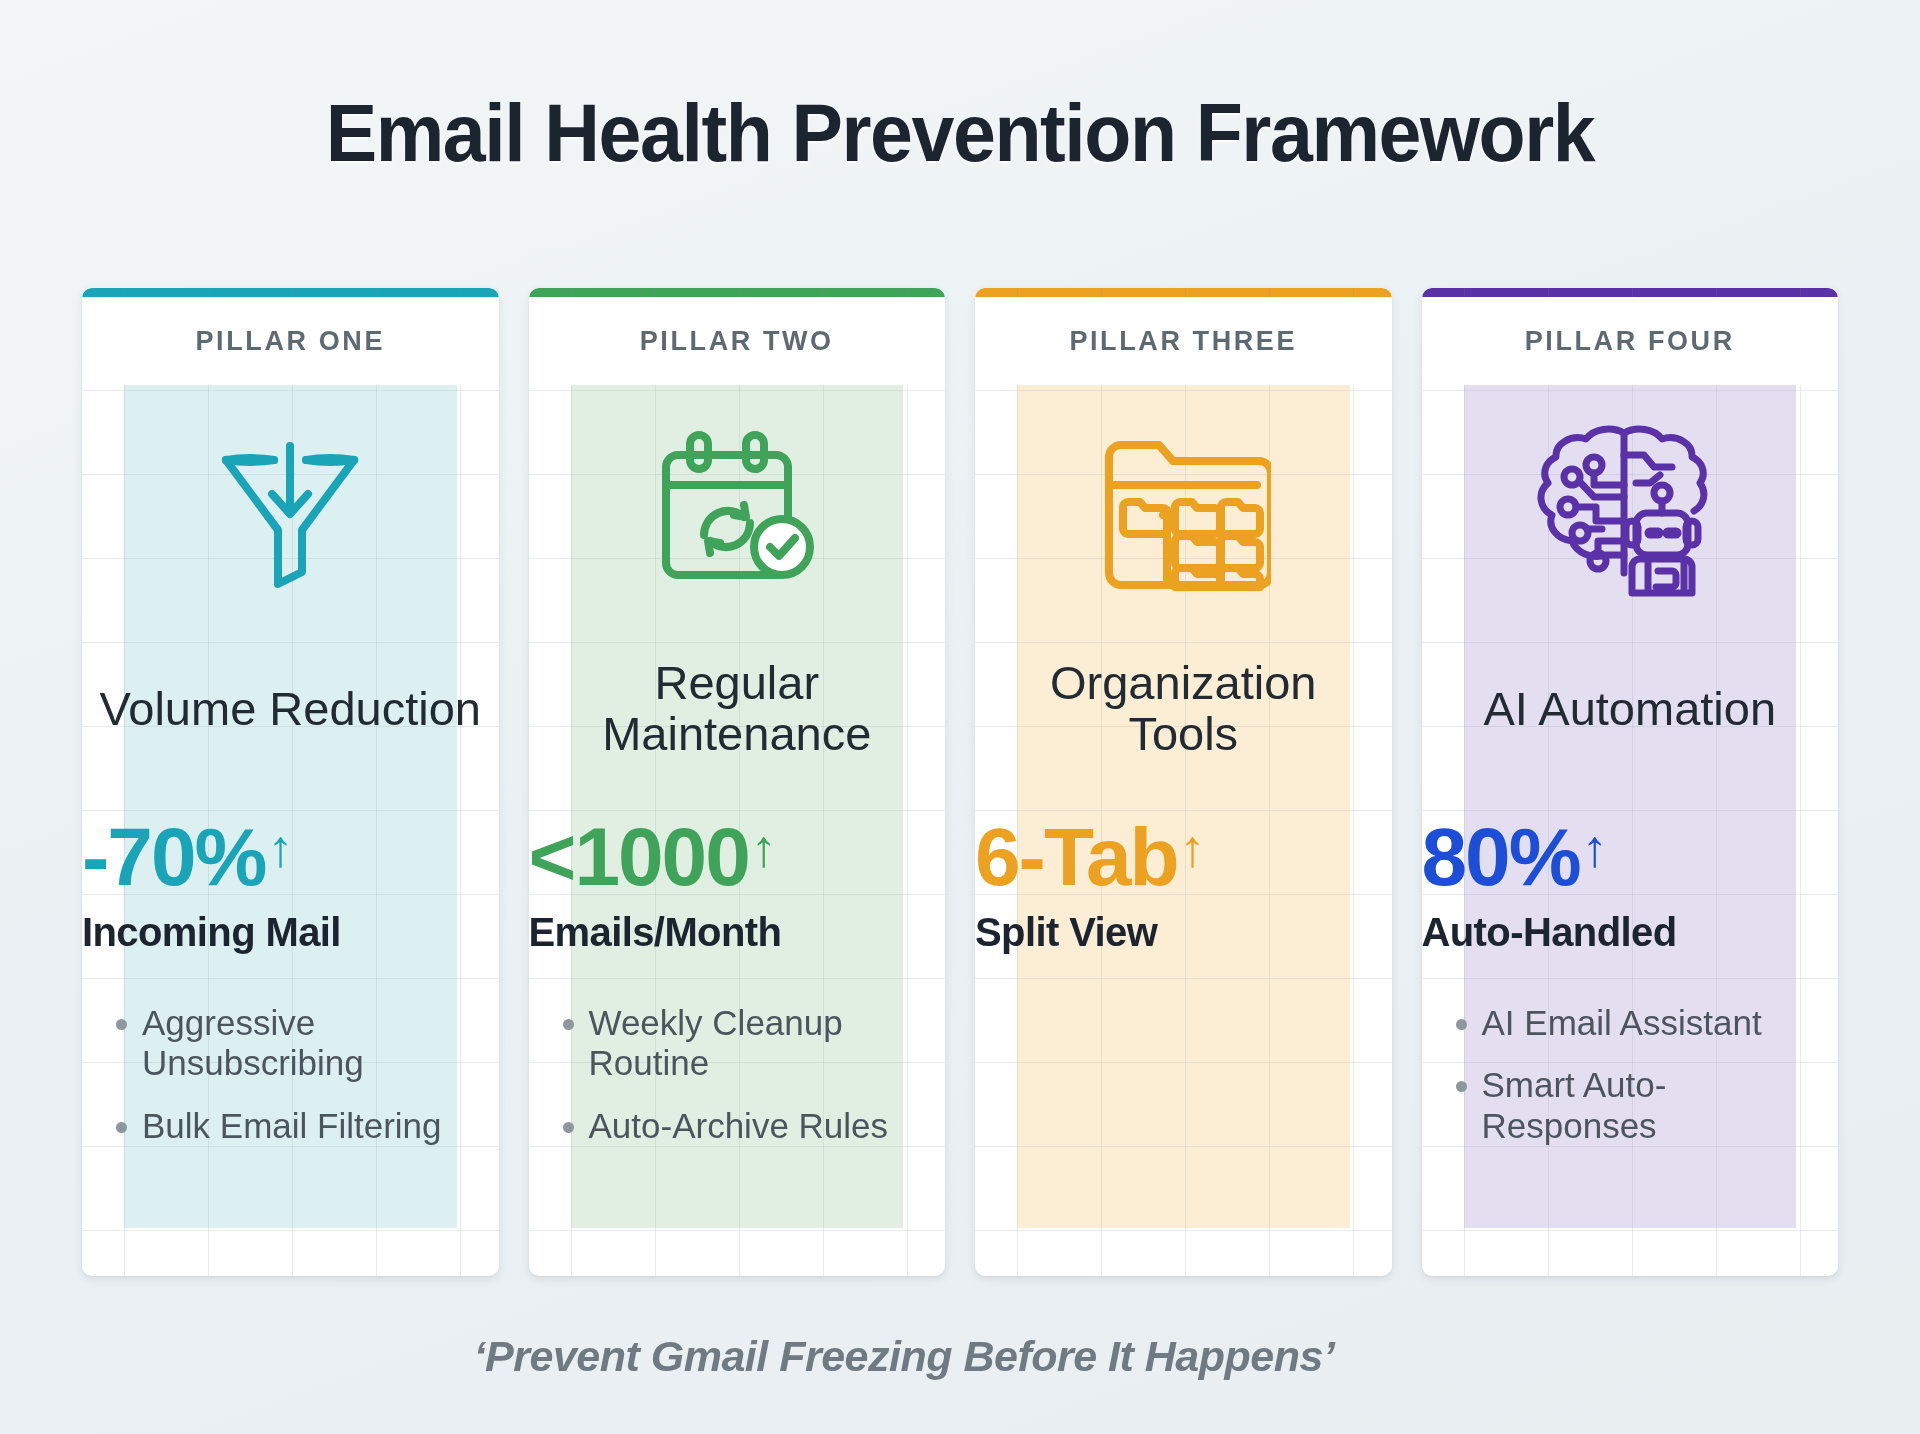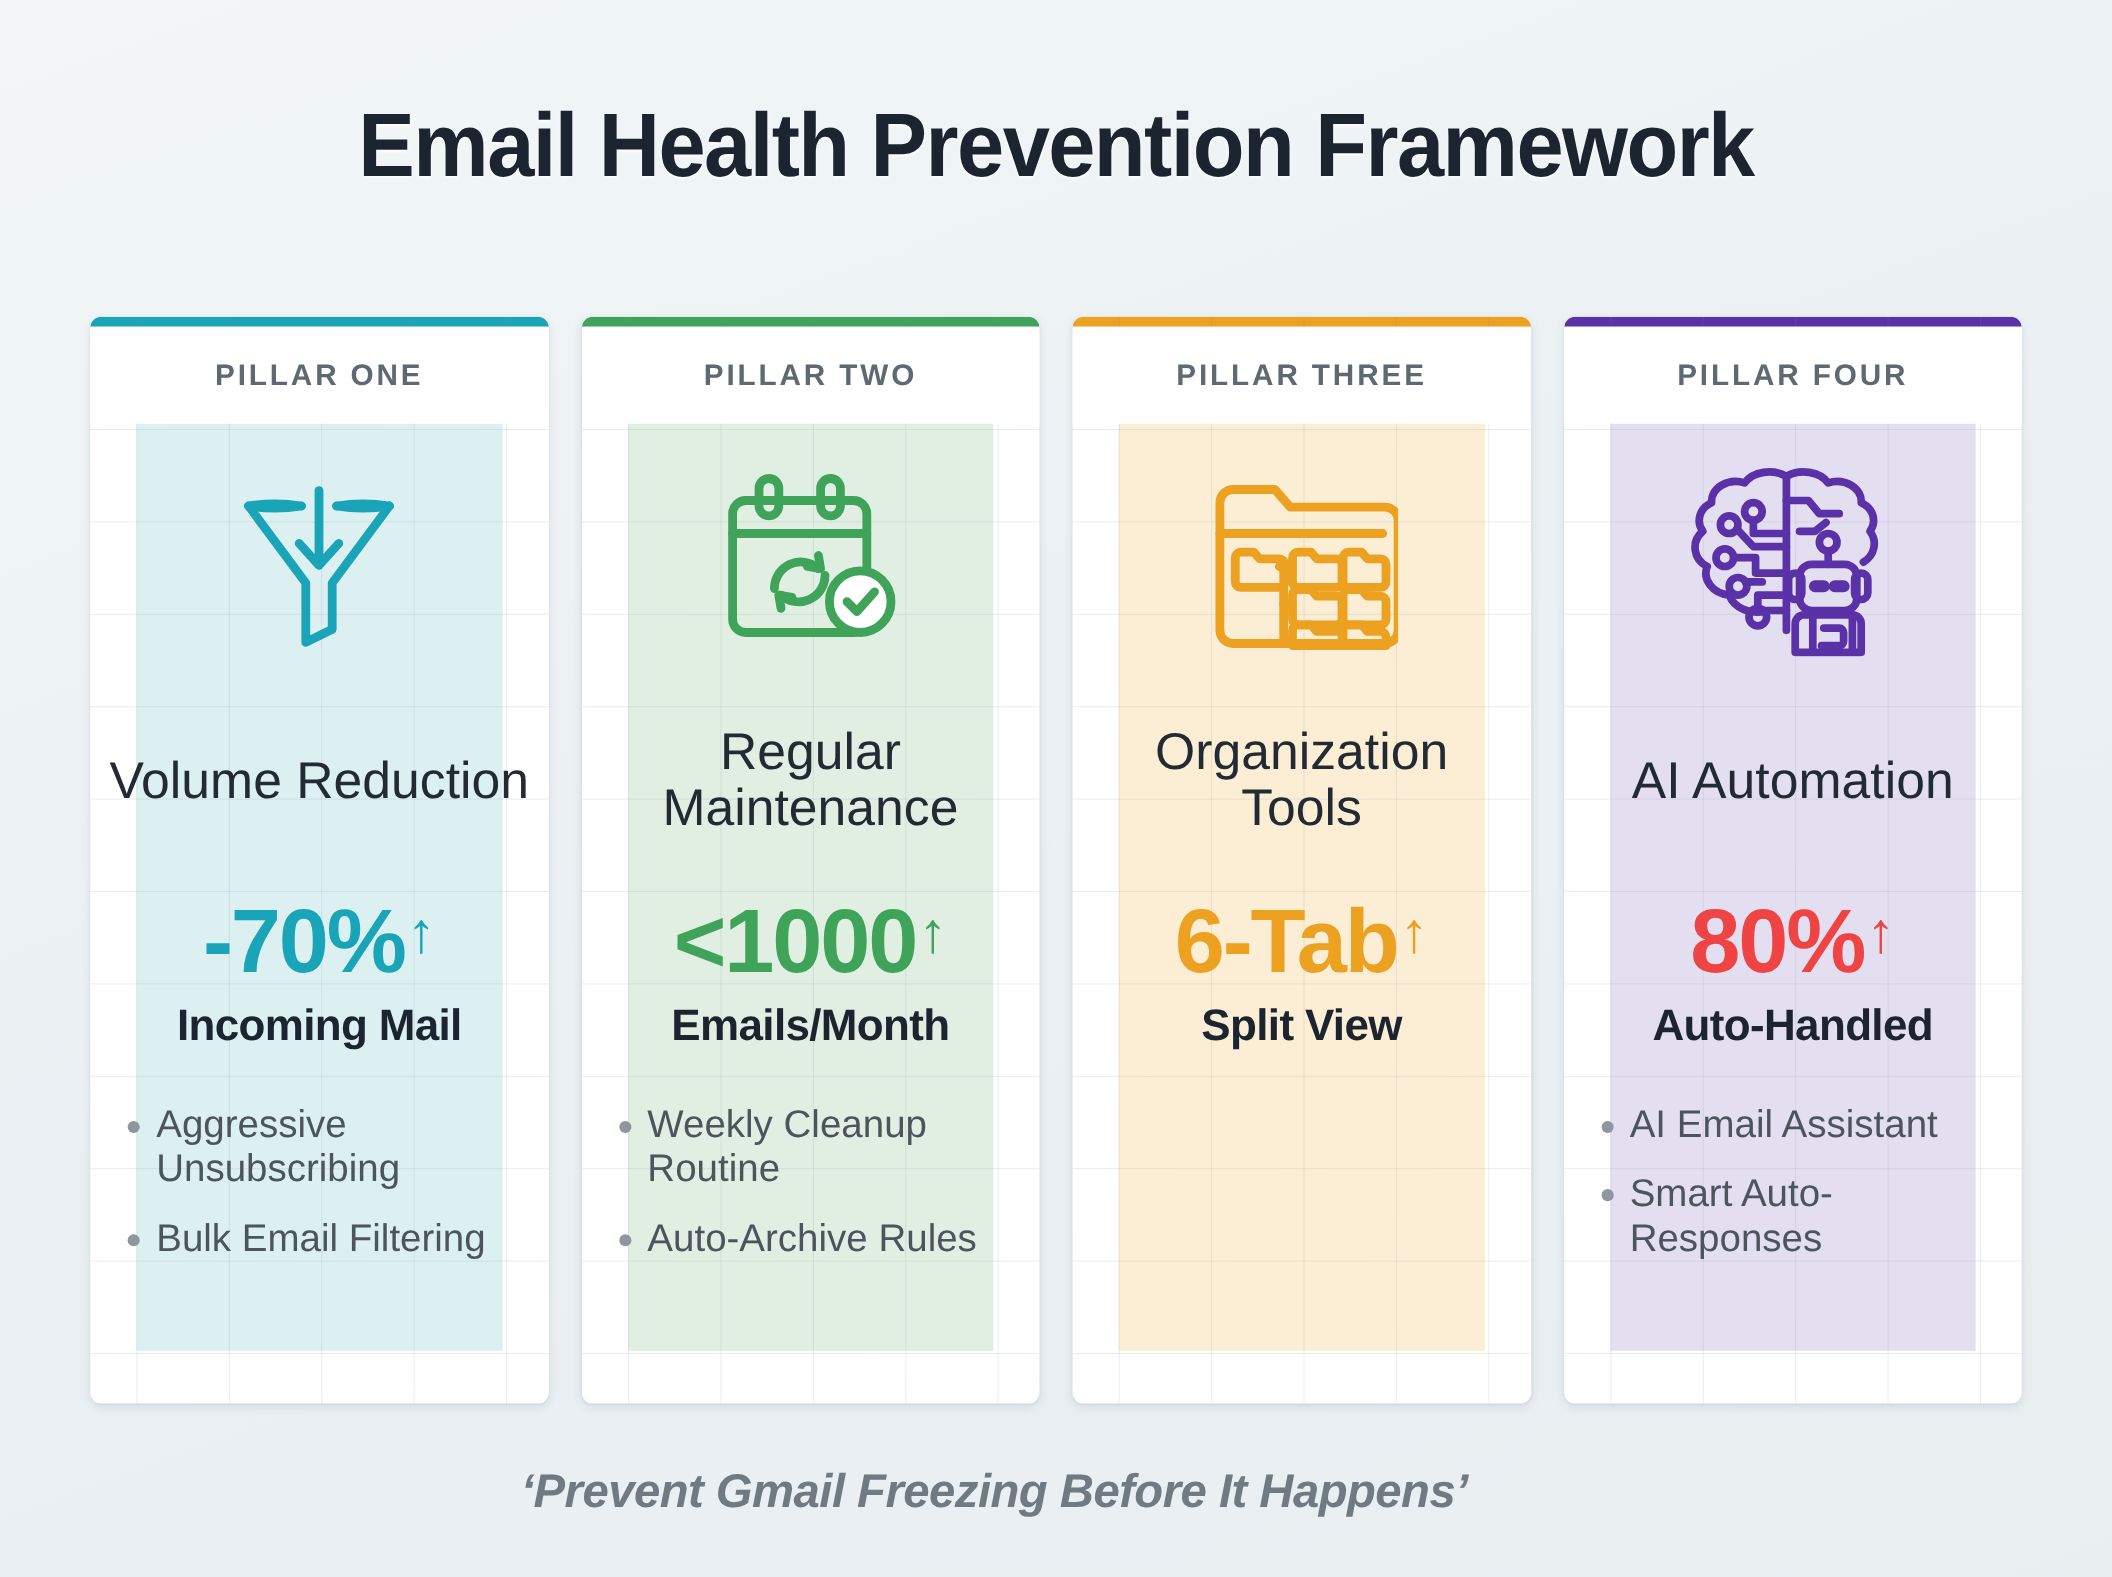--- a/index.html
+++ b/index.html
@@ -112,21 +112,21 @@
     line-height: 1.08;
     color: #222a33;
     position: relative;
     z-index: 6;
   }
 
   .stat-zone {
     flex: 0 0 200px;
     display: flex;
     flex-direction: column;
-    align-items: center;
+    align-items: flex-start;
     justify-content: center;
     position: relative;
     z-index: 6;
   }
 
   .stat-value {
     font-size: 82px;
     font-weight: 800;
     line-height: 1;
     letter-spacing: -2px;
@@ -345,21 +345,21 @@
         <line x1="136" y1="112" x2="144" y2="112" stroke-width="11"></line>
 
         <path d="M100 146 a8 8 0 0 1 8 -8 h44 a8 8 0 0 1 8 8 v26 h-60 z"></path>
         <line x1="116" y1="140" x2="116" y2="170"></line>
         <line x1="152" y1="140" x2="152" y2="170"></line>
         <path d="M126 150 h14 a4 4 0 0 1 4 4 v8 a4 4 0 0 1 -4 4 h-16"></path>
       </svg>
     </div>
     <div class="title-zone">AI Automation</div>
     <div class="stat-zone">
-      <div class="stat-value" style="color:#ef4444">
+      <div class="stat-value" style="color:#1d4ed8">
         <span>80%</span>
           <span class="stat-arrow">↑</span>
       </div>
       <div class="stat-label">Auto-Handled</div>
     </div>
     <div class="bullets">
       <div class="bullet">
         <span class="bullet-dot"></span>
         <span>AI Email Assistant</span>
       </div>

